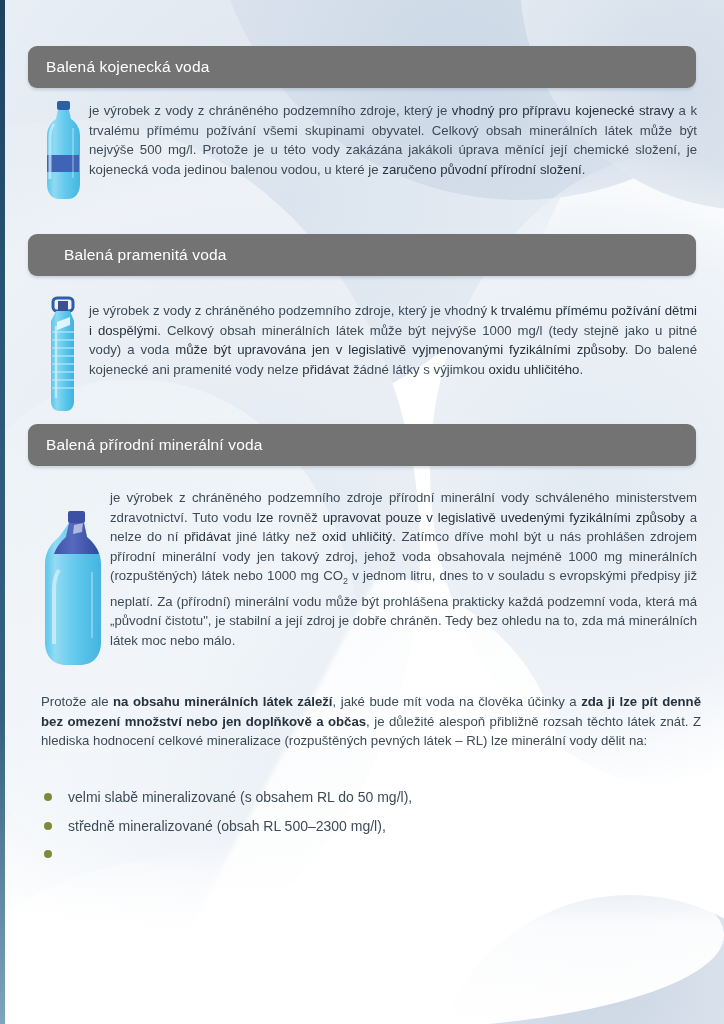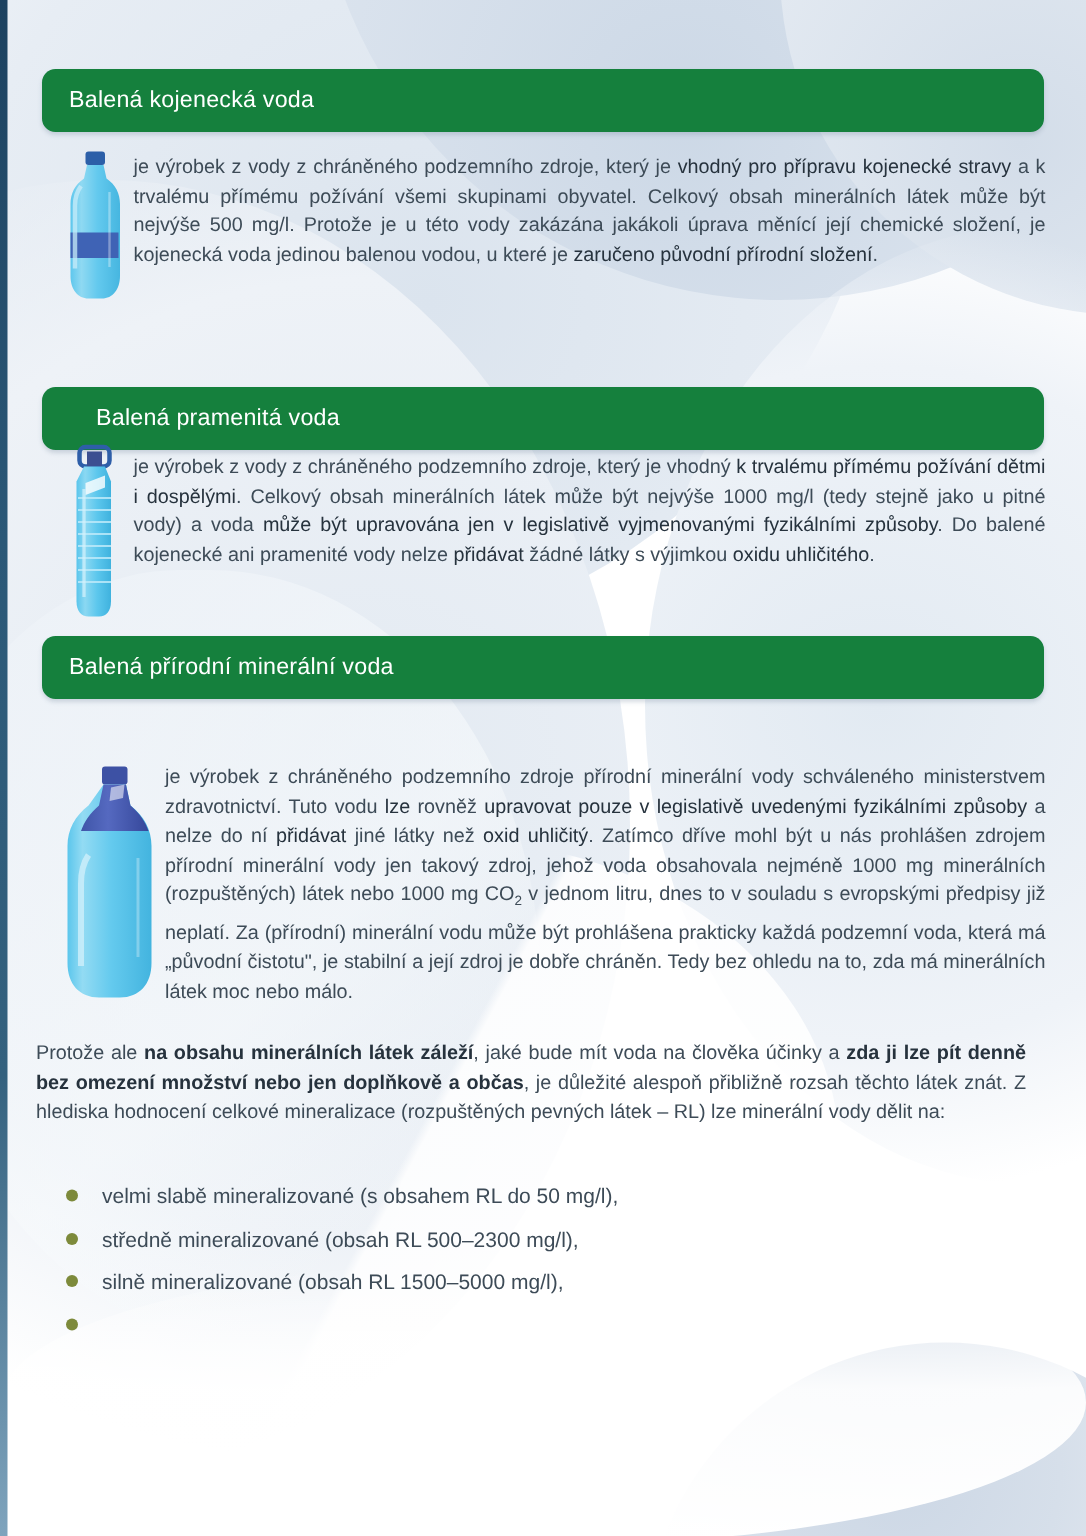--- a/index.html
+++ b/index.html
@@ -93,21 +93,21 @@
     position: relative;
     z-index: 5;
   }
 
   
   .section-header {
     position: absolute;
     left: 28px;
     width: 668px;
     height: 42px;
-    background: #15803d;
+    background: #737373;
     border-radius: 9px;
     display: flex;
     align-items: center;
     padding-left: 18px;
     box-shadow: 0 2px 3px rgba(120,140,160,0.30);
   }
   .section-header .title {
     color: #ffffff;
     font-size: 15.5px;
     letter-spacing: 0.15px;
@@ -127,21 +127,21 @@
   .para b { color: #26323d; font-weight: normal; }
 
   .sub { font-size: 9px; vertical-align: sub; }
 
   
   .bottle { position: absolute; }
 
   
   .intro-para {
     position: absolute;
-    left: 24px;
+    left: 41px;
     width: 660px;
     font-size: 13.2px;
     line-height: 19.6px;
     color: #3d4b57;
     text-align: justify;
   }
   .intro-para b { color: #26323d; font-weight: bold; }
 
   
   .bullets {
@@ -206,21 +206,21 @@
         <rect x="9" y="57" width="32" height="17" fill="#3f63b5"></rect>
         <path d="M16 26 c-3 4 -4 8 -4 13 v42" stroke="#c8ecfa" stroke-width="3" fill="none" opacity="0.75"></path>
         <path d="M35 30 v50" stroke="#ffffff" stroke-width="1.6" fill="none" opacity="0.35"></path>
       </svg>
     </div>
 
     <div class="block" style="left:89px; top:101px; width:608px;">
       <p class="para">je výrobek z vody z chráněného podzemního zdroje, který je <b>vhodný pro přípravu kojenecké stravy</b> a k trvalému přímému požívání všemi skupinami obyvatel. Celkový obsah minerálních látek může být nejvýše 500 mg/l. Protože je u této vody zakázána jakákoli úprava měnící její chemické složení, je kojenecká voda jedinou balenou vodou, u které je <b>zaručeno původní přírodní složení</b>.</p>
     </div>
 
-    <div class="section-header" style="top:258px;padding-left:36px;">
+    <div class="section-header" style="top:234px;padding-left:36px;">
       <span class="title">Balená pramenitá voda</span>
     </div>
 
     <div class="bottle" style="left:41px; top:296px;">
       <svg width="44" height="122" viewBox="0 0 44 122" xmlns="http://www.w3.org/2000/svg">
         <defs>
           <linearGradient id="b2body" x1="0" y1="0" x2="1" y2="0">
             <stop offset="0%" stop-color="#59c5ec"></stop>
             <stop offset="25%" stop-color="#8bd8f2"></stop>
             <stop offset="60%" stop-color="#5cc7ed"></stop>
@@ -270,38 +270,34 @@
         </defs>
         <rect x="25" y="3" width="17" height="12" rx="2" fill="#3d51a4"></rect>
         <path d="M26 15 h15 l3 14 c9 7 14 16 14 27 v78 c0 14 -8 23 -21 23 h-14 c-13 0 -21 -9 -21 -23 v-78 c0 -11 5 -20 14 -27 z" fill="url(#b3body)"></path>
         <path d="M26 15 h15 l3 14 c6 5 10 11 12 17 h-45 c2 -6 6 -12 12 -17 z" fill="url(#b3neck)"></path>
         <path d="M31 17 l9 -2 -1 9 -9 2 z" fill="#ffffff" opacity="0.55"></path>
         <path d="M16 62 c-4 6 -5 12 -5 19 v55" stroke="#d3f0fb" stroke-width="4" fill="none" opacity="0.75"></path>
         <path d="M49 64 v66" stroke="#ffffff" stroke-width="2" fill="none" opacity="0.3"></path>
       </svg>
     </div>
 
-    <div class="block" style="left:110px; top:508px; width:587px;">
+    <div class="block" style="left:110px; top:488px; width:587px;">
       <p class="para">je výrobek z chráněného podzemního zdroje přírodní minerální vody schváleného ministerstvem zdravotnictví. Tuto vodu <b>lze</b> rovněž <b>upravovat pouze v legislativě uvedenými fyzikálními způsoby</b> a nelze do ní <b>přidávat</b> jiné látky než <b>oxid uhličitý</b>. Zatímco dříve mohl být u nás prohlášen zdrojem přírodní minerální vody jen takový zdroj, jehož voda obsahovala nejméně 1000 mg minerálních (rozpuštěných) látek nebo 1000 mg CO<span class="sub">2</span> v jednom litru, dnes to v souladu s evropskými předpisy již neplatí. Za (přírodní) minerální vodu může být prohlášena prakticky každá podzemní voda, která má „původní čistotu", je stabilní a její zdroj je dobře chráněn. Tedy bez ohledu na to, zda má minerálních látek moc nebo málo.</p>
     </div>
 
     <p class="intro-para" style="top:692px;">Protože ale <b>na obsahu minerálních látek záleží</b>, jaké bude mít voda na člověka účinky a <b>zda ji lze pít denně bez omezení množství nebo jen doplňkově a občas</b>, je důležité alespoň přibližně rozsah těchto látek znát. Z hlediska hodnocení celkové mineralizace (rozpuštěných pevných látek – RL) lze minerální vody dělit na:</p>
 
     <ul class="bullets" style="top:788px;">
       <li>
         <span class="dot"></span>
         <span>velmi slabě mineralizované (s obsahem RL do 50 mg/l),</span>
       </li>
       <li>
         <span class="dot"></span>
         <span>středně mineralizované (obsah RL 500–2300 mg/l),</span>
       </li>
       <li>
         <span class="dot"></span>
-        <span>silně mineralizované (obsah RL 1500–5000 mg/l),</span>
-      </li>
-      <li>
-        <span class="dot"></span>
       </li>
     </ul>
 
   </div>
 </div>
 
 </body></html>

